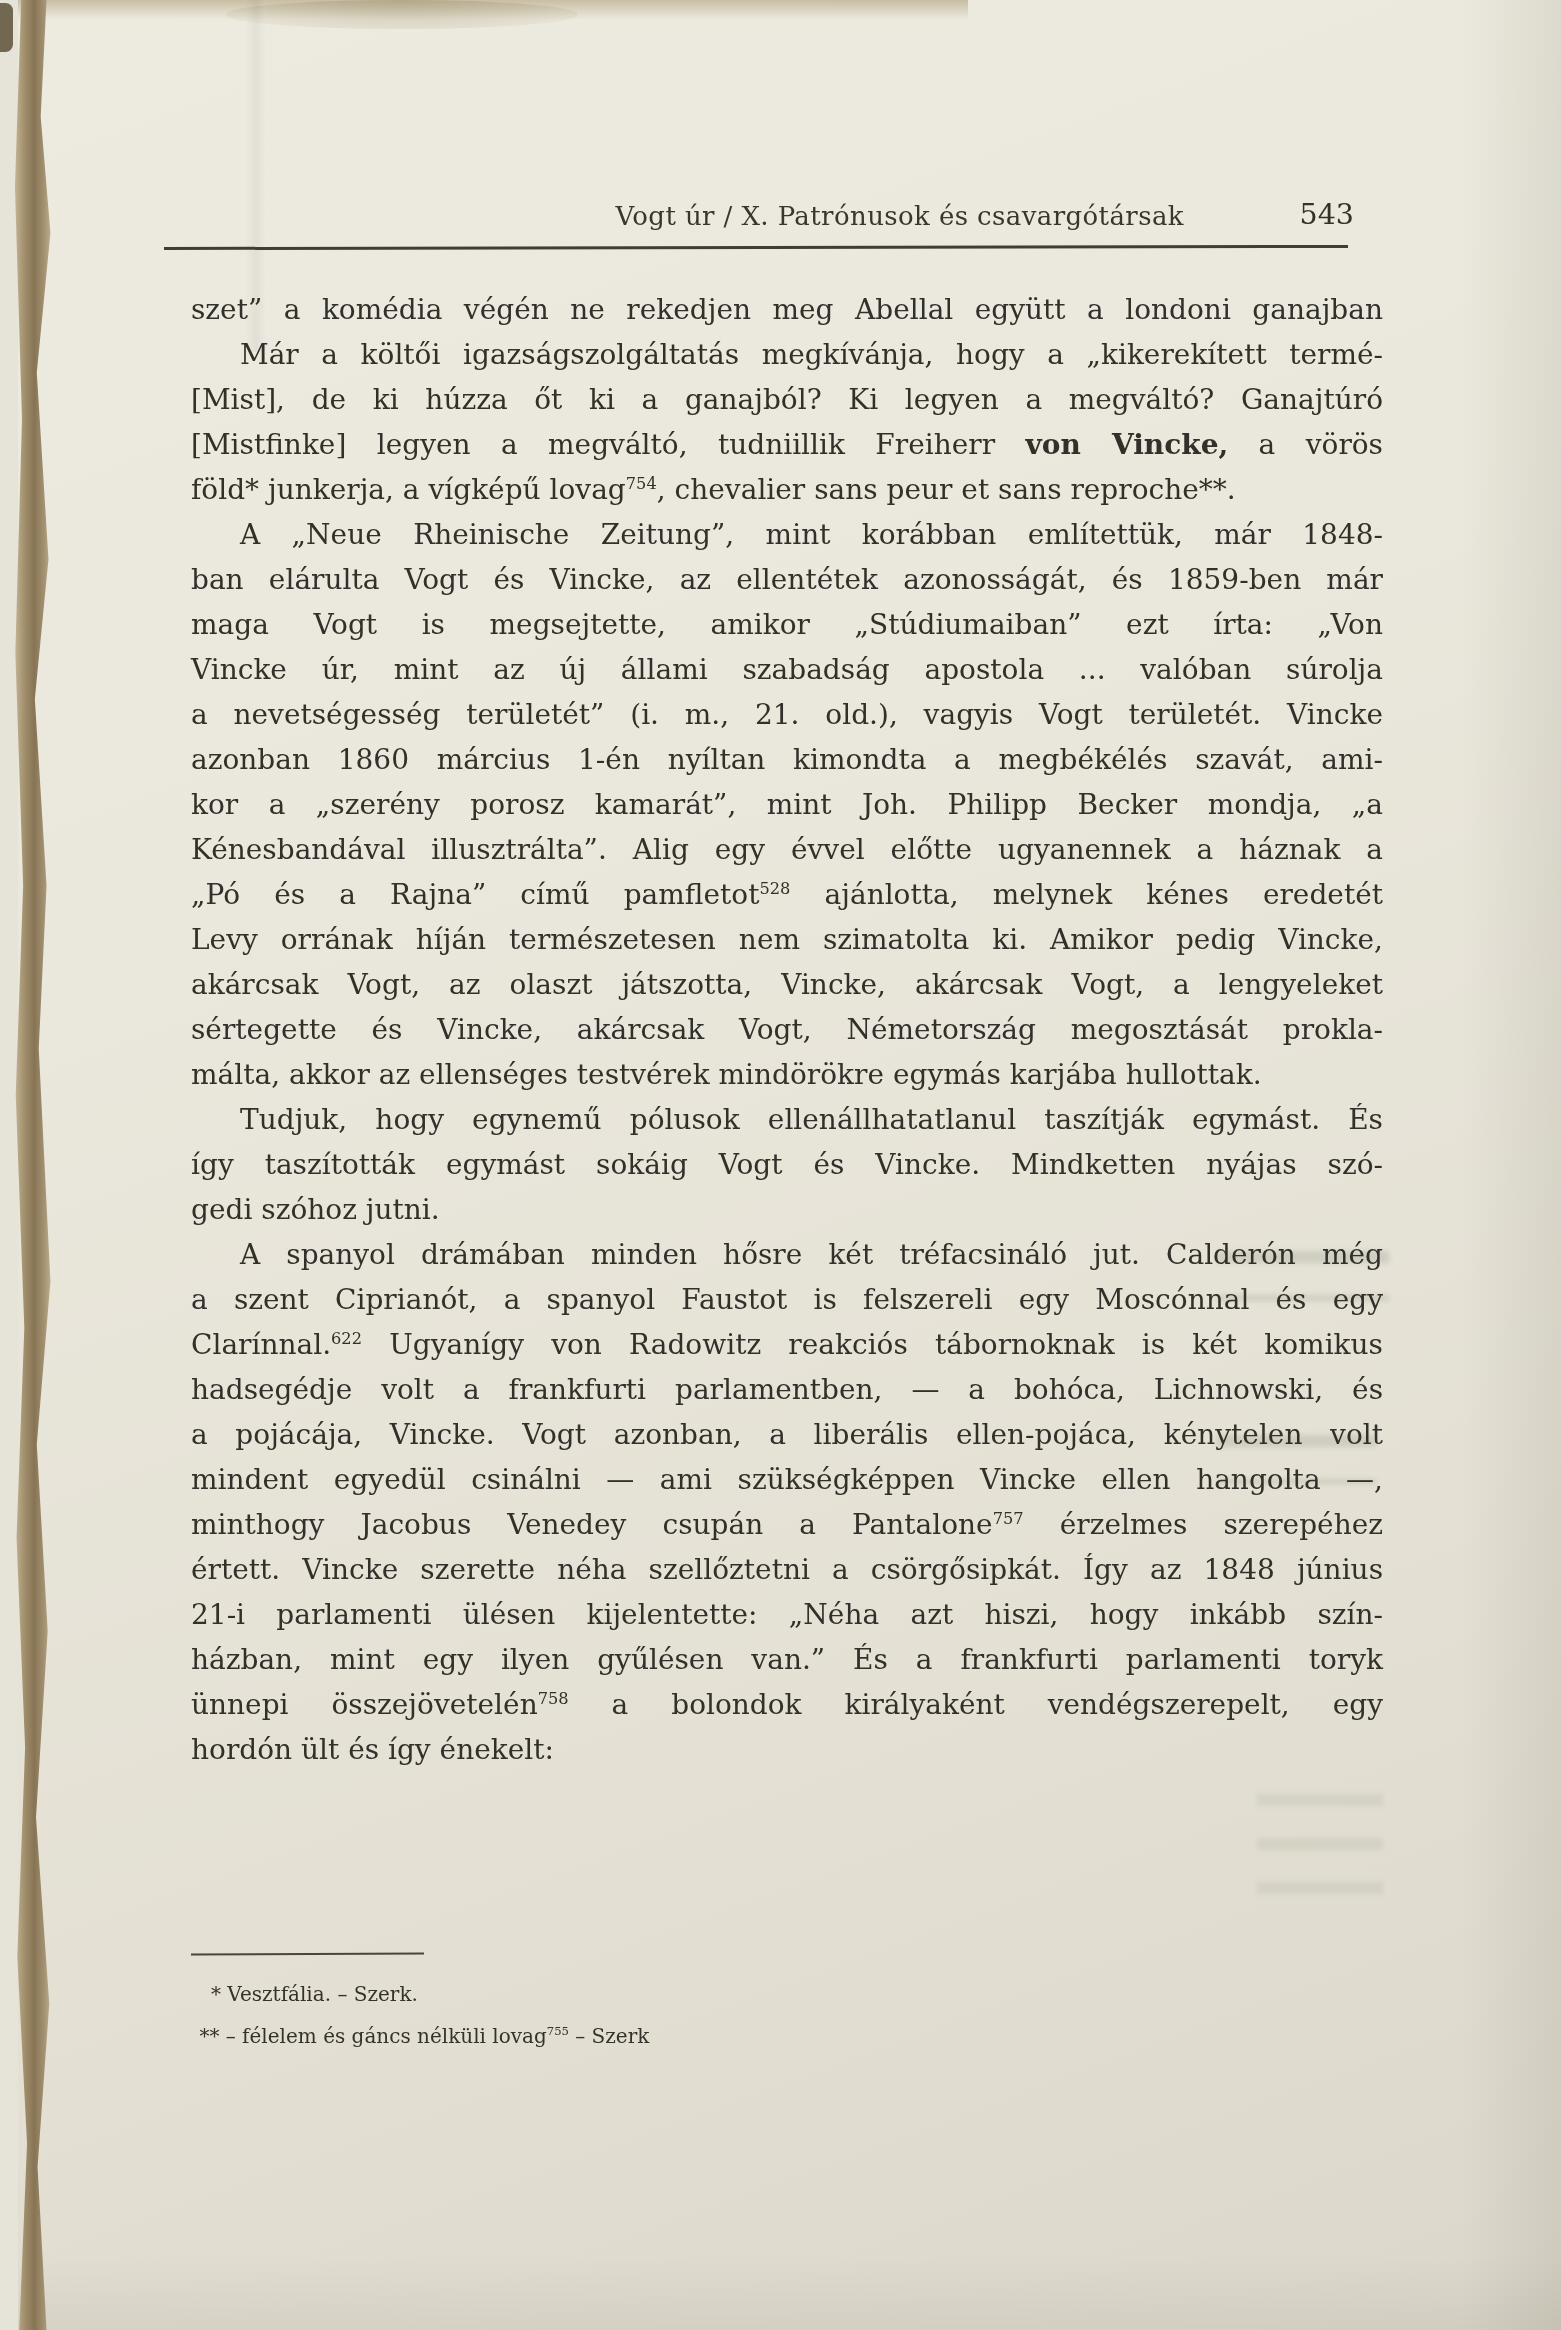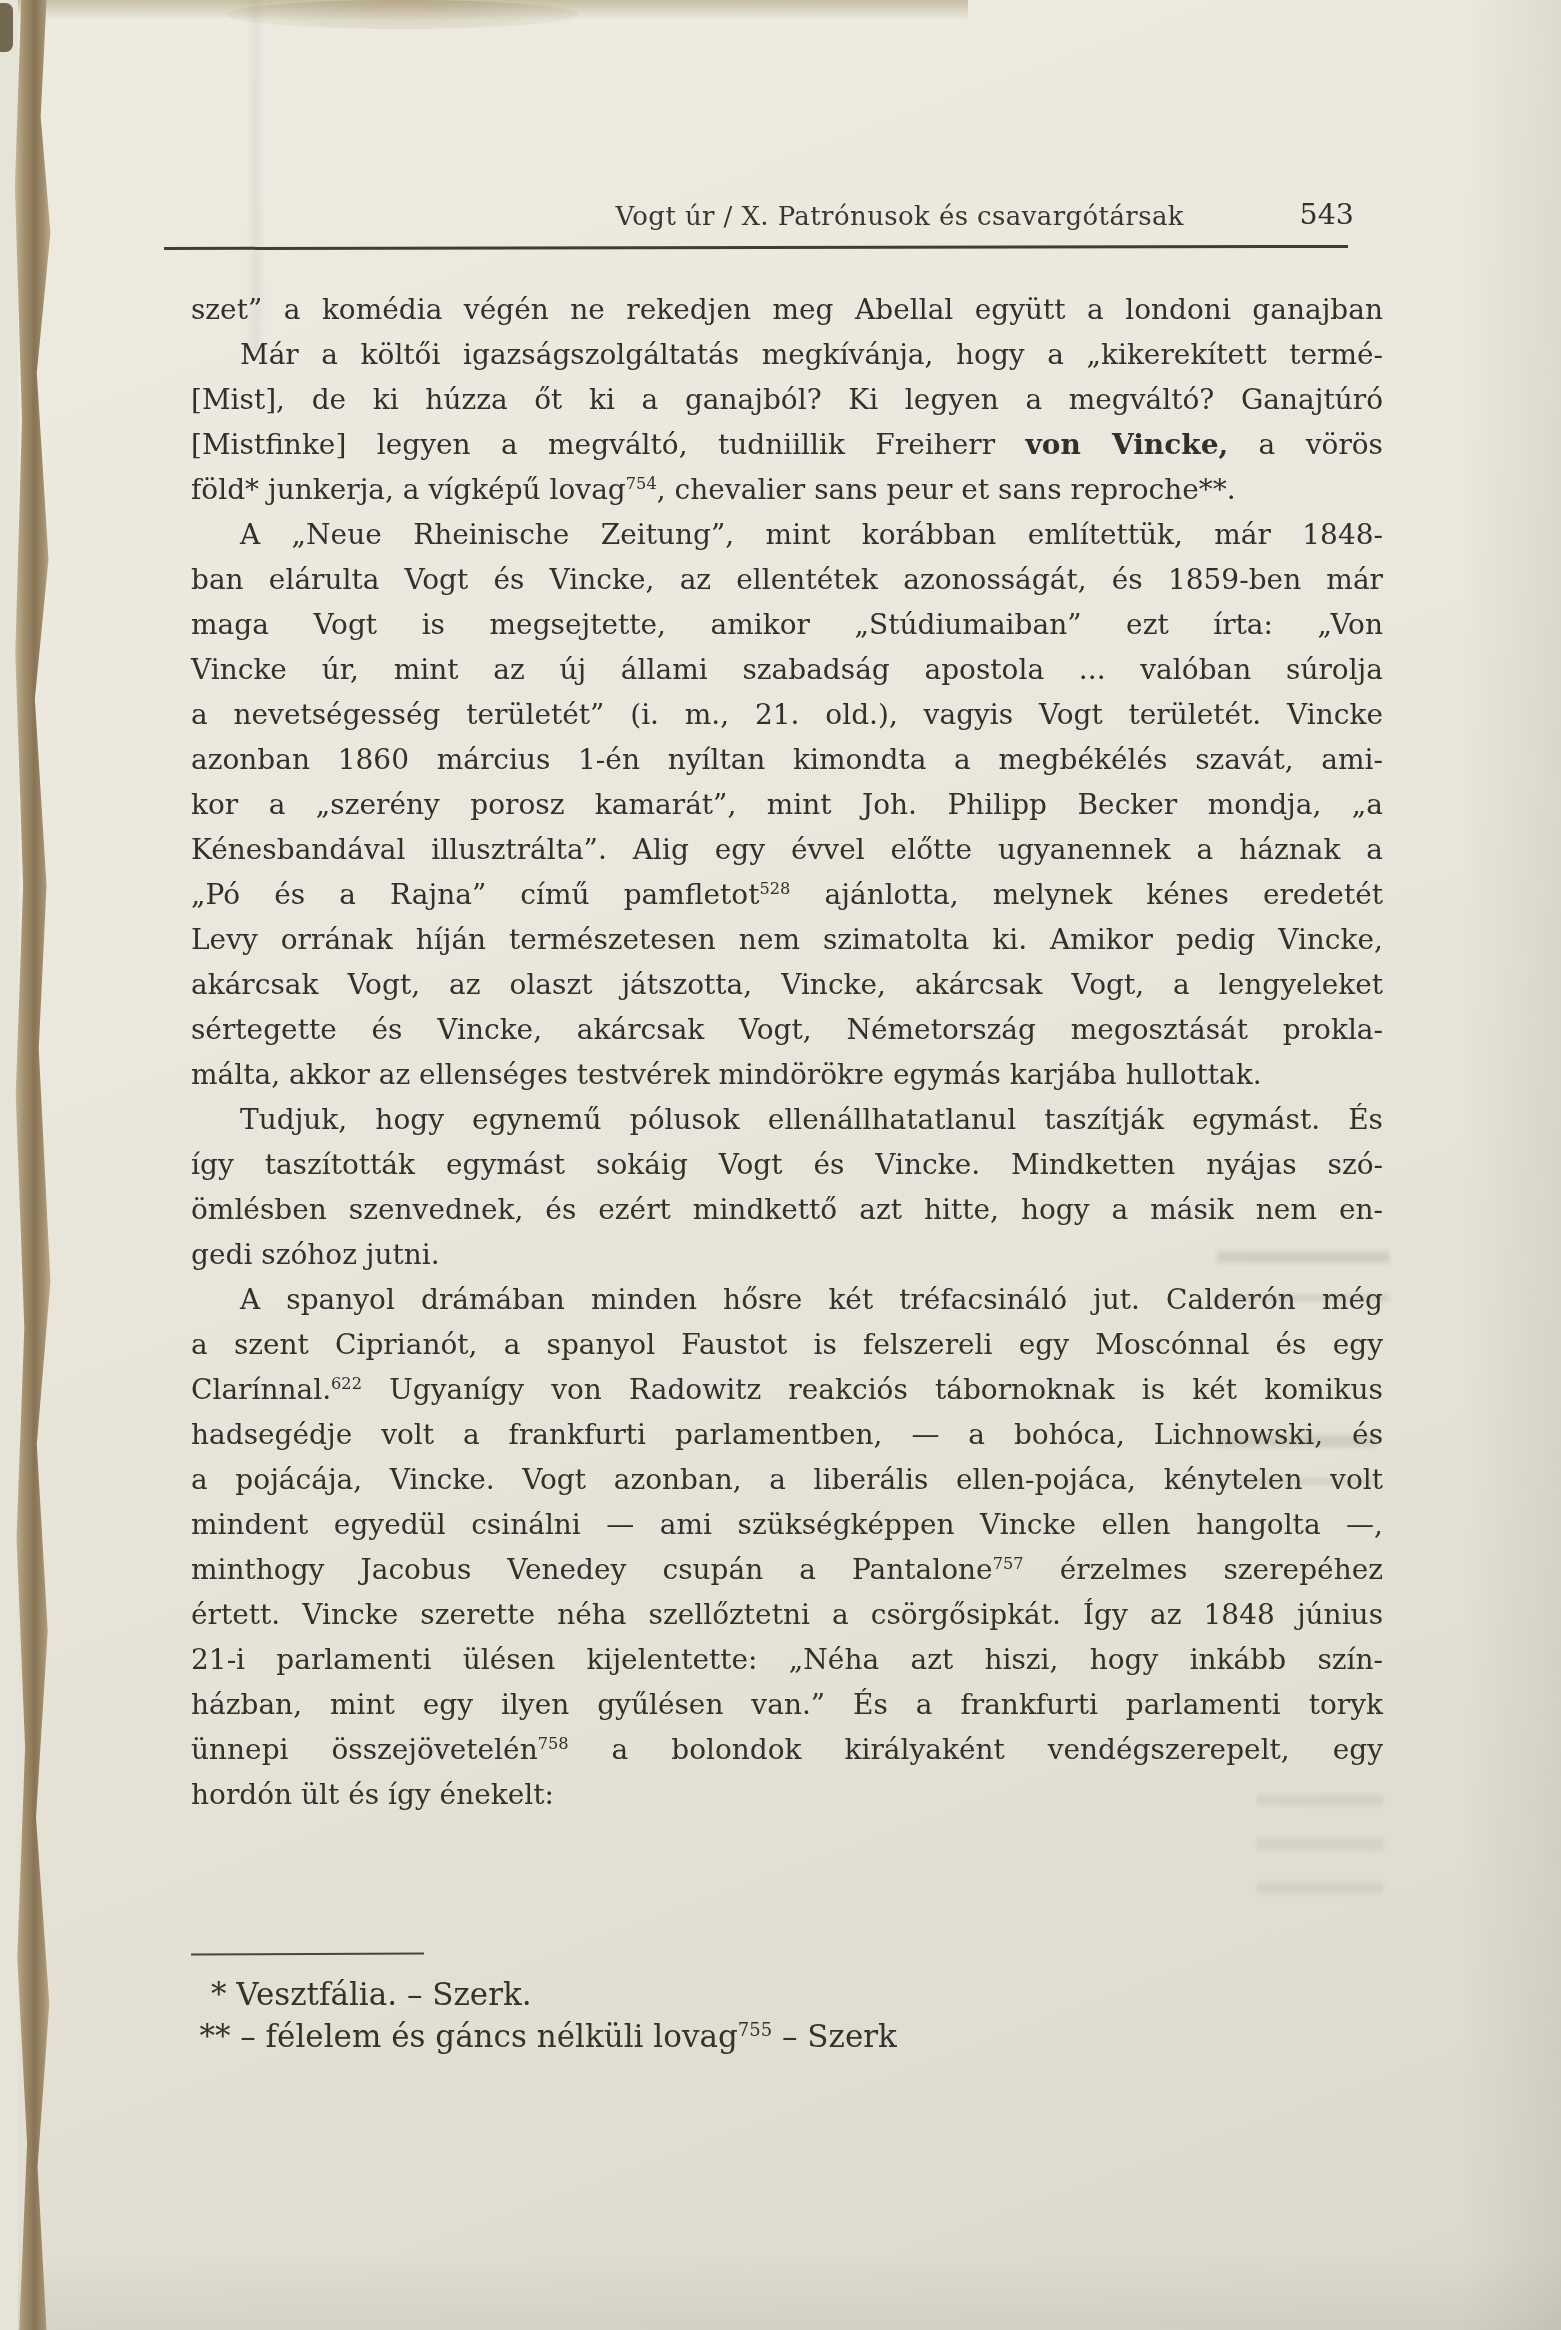--- a/index.html
+++ b/index.html
@@ -82,21 +82,21 @@
   .it{}
   .bd{font-weight:bold;}
   sup{font-size:.58em;line-height:0;vertical-align:super;}
 
   .fn-rule{
     position:absolute;left:191px;top:1953px;width:233px;height:1.7px;
     background:#4a443c;transform:rotate(-0.2deg);
   }
   .footnotes{
     position:absolute;left:191px;top:1973px;width:1192px;
-    font-size:31px;color:#35322c;
+    font-size:20px;color:#35322c;
   }
   .fnline{height:42px;line-height:42px;text-align:left;}
   .fn0{padding-left:20px;}
   .fn1{padding-left:8.4px;}
 </style>
 </head>
 <body>
 
 <div class="page">
   <div class="shade-right"></div>
@@ -134,21 +134,20 @@
         <div class="line"><span class="it">Kénesbandával</span><span> illusztrálta”. Alig egy évvel előtte ugyanennek a háznak a</span></div>
         <div class="line"><span>„Pó és a Rajna” című pamfletot</span><sup>528</sup><span> ajánlotta, melynek kénes eredetét</span></div>
         <div class="line"><span>Levy orrának híján természetesen nem szimatolta ki. Amikor pedig Vincke,</span></div>
         <div class="line"><span>akárcsak Vogt, az olaszt játszotta, Vincke, akárcsak Vogt, a lengyeleket</span></div>
         <div class="line"><span>sértegette és Vincke, akárcsak Vogt, Németország megosztását prokla-</span></div>
         <div class="line end"><span>málta, akkor az ellenséges testvérek mindörökre egymás karjába hullottak.</span></div>
       </div>
       <div class="para">
         <div class="line indent"><span>Tudjuk, hogy egynemű pólusok ellenállhatatlanul taszítják egymást. És</span></div>
         <div class="line"><span>így taszították egymást sokáig Vogt és Vincke. Mindketten nyájas szó-</span></div>
-        <div class="line"><span>ömlésben szenvednek, és ezért mindkettő azt hitte, hogy a másik nem en-</span></div>
         <div class="line end"><span>gedi szóhoz jutni.</span></div>
       </div>
       <div class="para">
         <div class="line indent"><span>A spanyol drámában minden hősre két tréfacsináló jut. Calderón még</span></div>
         <div class="line"><span>a szent Ciprianót, a spanyol Faustot is felszereli egy Moscónnal és egy</span></div>
         <div class="line"><span>Clarínnal.</span><sup>622</sup><span> Ugyanígy von Radowitz reakciós tábornoknak is két komikus</span></div>
         <div class="line"><span>hadsegédje volt a frankfurti parlamentben, — a bohóca, Lichnowski, és</span></div>
         <div class="line"><span>a pojácája, Vincke. Vogt azonban, a liberális ellen-pojáca, kénytelen volt</span></div>
         <div class="line"><span>mindent egyedül csinálni — ami szükségképpen Vincke ellen hangolta —,</span></div>
         <div class="line"><span>minthogy Jacobus Venedey csupán a Pantalone</span><sup>757</sup><span> érzelmes szerepéhez</span></div>

